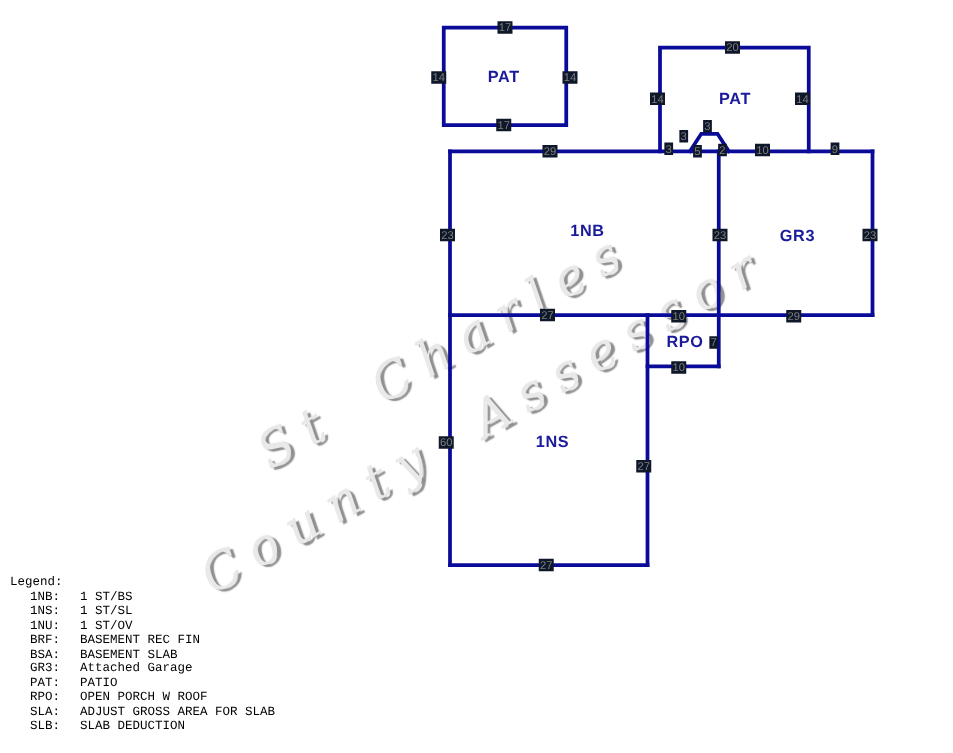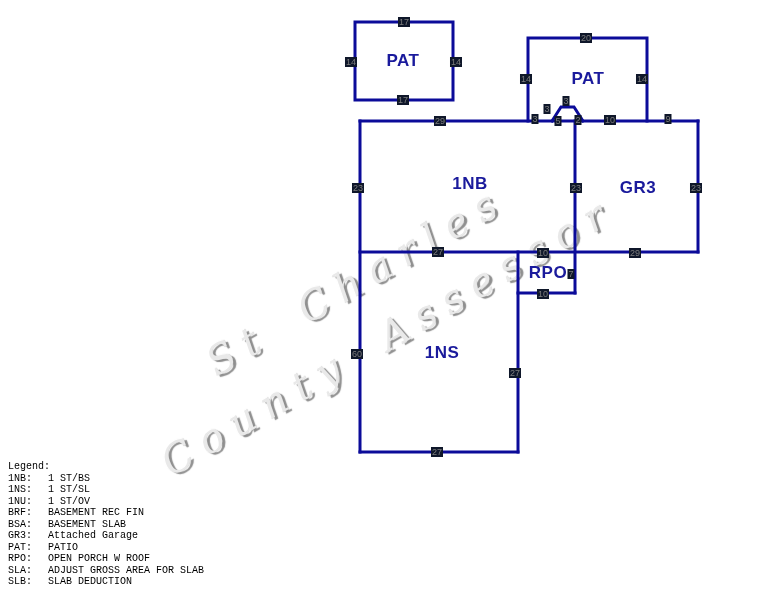--- a/index.html
+++ b/index.html
@@ -47,37 +47,37 @@
     padding:0 1px;
     white-space:nowrap;
   }
   
   .area{
     position:absolute;
     transform:translate(-50%,-50%);
     z-index:3;
     font-family:"Liberation Sans",sans-serif;
     font-weight:bold;
-    font-size:17px;
+    font-size:13px;
     letter-spacing:0.5px;
     color:#1a1a9c;
     white-space:nowrap;
   }
   
   .legend{
     position:absolute;
     left:8px;top:461px;
     z-index:4;
     font-family:"Liberation Mono","DejaVu Sans Mono",monospace;
     font-size:10px;
     line-height:11.5px;
     color:#000000;
   }
   .legend-row{display:flex;}
-  .legend-code{width:40px;flex:0 0 40px;}
+  .legend-code{width:40px;flex:0 0 40px;margin-left:16px;}
   .legend-desc{white-space:nowrap;}
 </style>
 </head>
 <body>
 
 <div id="canvas">
 
   <div class="watermark">
     <div>St Charles</div>
     <div>County Assessor</div>

